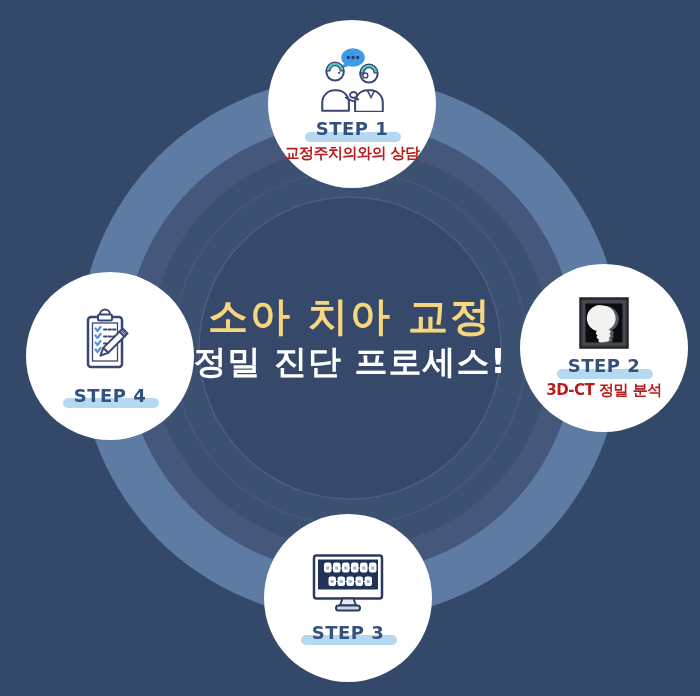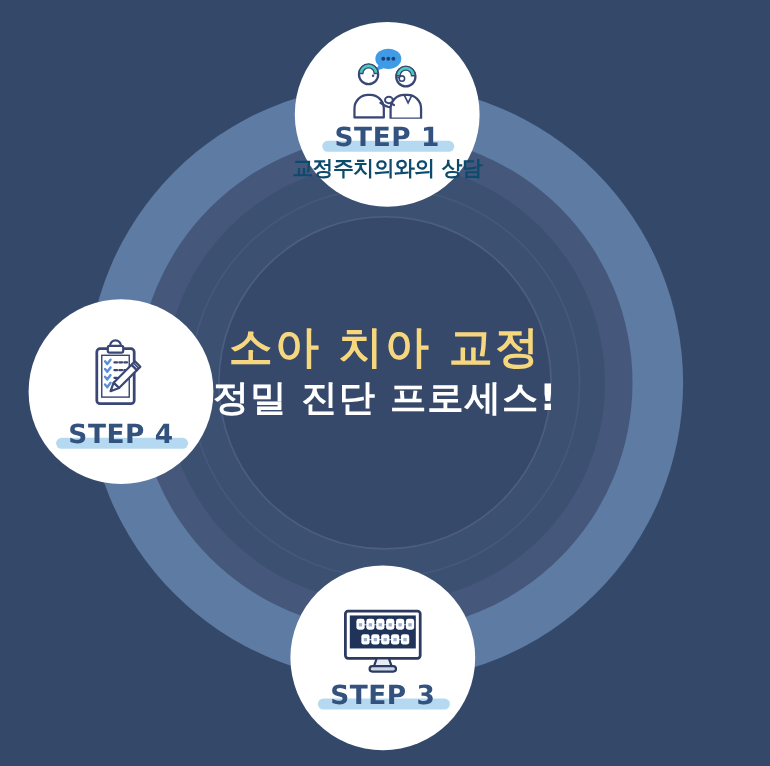--- a/index.html
+++ b/index.html
@@ -8,22 +8,22 @@
     font-family:"DejaVu Sans","Liberation Sans",sans-serif;
   }
   .rings{position:absolute;left:0;top:0;}
   .step{
     position:absolute;width:168px;height:168px;background:#ffffff;border-radius:50%;
     display:flex;flex-direction:column;align-items:center;justify-content:center;text-align:center;
   }
   .step .icon{display:flex;align-items:center;justify-content:center;}
   .label-wrap{position:relative;margin-top:6px;height:22px;display:flex;align-items:center;justify-content:center;}
   .step-pill{position:absolute;left:-11px;right:-13px;bottom:-2px;height:10px;border-radius:7px;background:#B5D9F0;}
-  .step-label{position:relative;font-size:24px;font-weight:bold;color:#33527E;letter-spacing:.5px;}
-  .step-caption{margin-top:4px;font-size:19px;font-weight:bold;color:#0c4a6e;white-space:nowrap;letter-spacing:-.5px;}
+  .step-label{position:relative;font-size:18px;font-weight:bold;color:#33527E;letter-spacing:.5px;}
+  .step-caption{margin-top:4px;font-size:15px;font-weight:bold;color:#b91c1c;white-space:nowrap;letter-spacing:-.5px;}
   .pos-top{left:268px;top:20px;}
   .pos-right{left:520px;top:264px;}
   .pos-bottom{left:264px;top:514px;text-align:right;}
   .pos-left{left:26px;top:272px;}
   .center-block{position:absolute;left:0;right:0;top:294px;text-align:center;}
   .center-title{font-size:40px;font-weight:bold;color:#F7D77E;letter-spacing:2px;line-height:1.1;}
   .center-sub{margin-top:6px;font-size:33px;font-weight:bold;color:#FFFFFF;letter-spacing:1px;line-height:1.1;}
 </style>
 </head>
 <body>
@@ -67,20 +67,37 @@
         <path d="M47,27.5 h1.8" stroke="#3A4775" stroke-width="1.4"></path>
       </svg>
     </div>
     <div class="label-wrap">
       <span class="step-pill"></span>
       <span class="step-label">STEP 1</span>
     </div>
     <div class="step-caption">교정주치의와의 상담</div>
   </div>
 
+  <div class="step pos-right">
+    <div class="icon">
+      <svg width="50" height="52" viewBox="0 0 50 52">
+        <rect x="1.5" y="1.5" width="47" height="49" fill="#45484E" stroke="#24262A" stroke-width="2.5"></rect>
+        <rect x="6.5" y="6.5" width="37" height="39" fill="#0A0C10"></rect>
+        <g transform="translate(3.2,0.6)" opacity="0.75">
+          <path d="M24,8.5 a12.8,12.8 0 0 1 5.5,24.3 c3,0.8 2.5,3.2 0.8,4 c2,1.4 1.2,3.4 -0.6,4 c1.6,1.5 0.8,3.4 -1.2,3.8 l-6.5,0.9 c-2.2,0.2 -3.4,-1.6 -2.2,-3.2 c-2.4,-0.6 -2.8,-2.8 -1.2,-4 c-2.2,-1 -2.4,-3 -0.6,-4.2 a12.8,12.8 0 0 1 6,-25.6 z" fill="#70747C"></path>
+        </g>
+        <path d="M24,8.5 a12.8,12.8 0 0 1 5.5,24.3 c3,0.8 2.5,3.2 0.8,4 c2,1.4 1.2,3.4 -0.6,4 c1.6,1.5 0.8,3.4 -1.2,3.8 l-6.5,0.9 c-2.2,0.2 -3.4,-1.6 -2.2,-3.2 c-2.4,-0.6 -2.8,-2.8 -1.2,-4 c-2.2,-1 -2.4,-3 -0.6,-4.2 a12.8,12.8 0 0 1 6,-25.6 z" fill="#F2F2EF"></path>
+      </svg>
+    </div>
+    <div class="label-wrap">
+      <span class="step-pill"></span>
+      <span class="step-label">STEP 2</span>
+    </div>
+    <div class="step-caption">3D-CT 정밀 분석</div>
+  </div>
 
   <div class="step pos-bottom">
     <div class="icon">
       <svg width="78" height="62" viewBox="0 0 78 62">
         <rect x="5" y="2.5" width="68" height="43" rx="2.5" fill="#fff" stroke="#2C3A5F" stroke-width="2.5"></rect>
         <rect x="9" y="6.5" width="60" height="30" fill="#1F3458"></rect>
         <g>
           <line x1="16" y1="15" x2="67" y2="15" stroke="#C2CEDE" stroke-width="1"></line>
           <rect x="15" y="9.5" width="7.5" height="10" rx="2.2" fill="#fff"></rect>
           <rect x="24" y="9.5" width="7.5" height="10" rx="2.2" fill="#fff"></rect>

